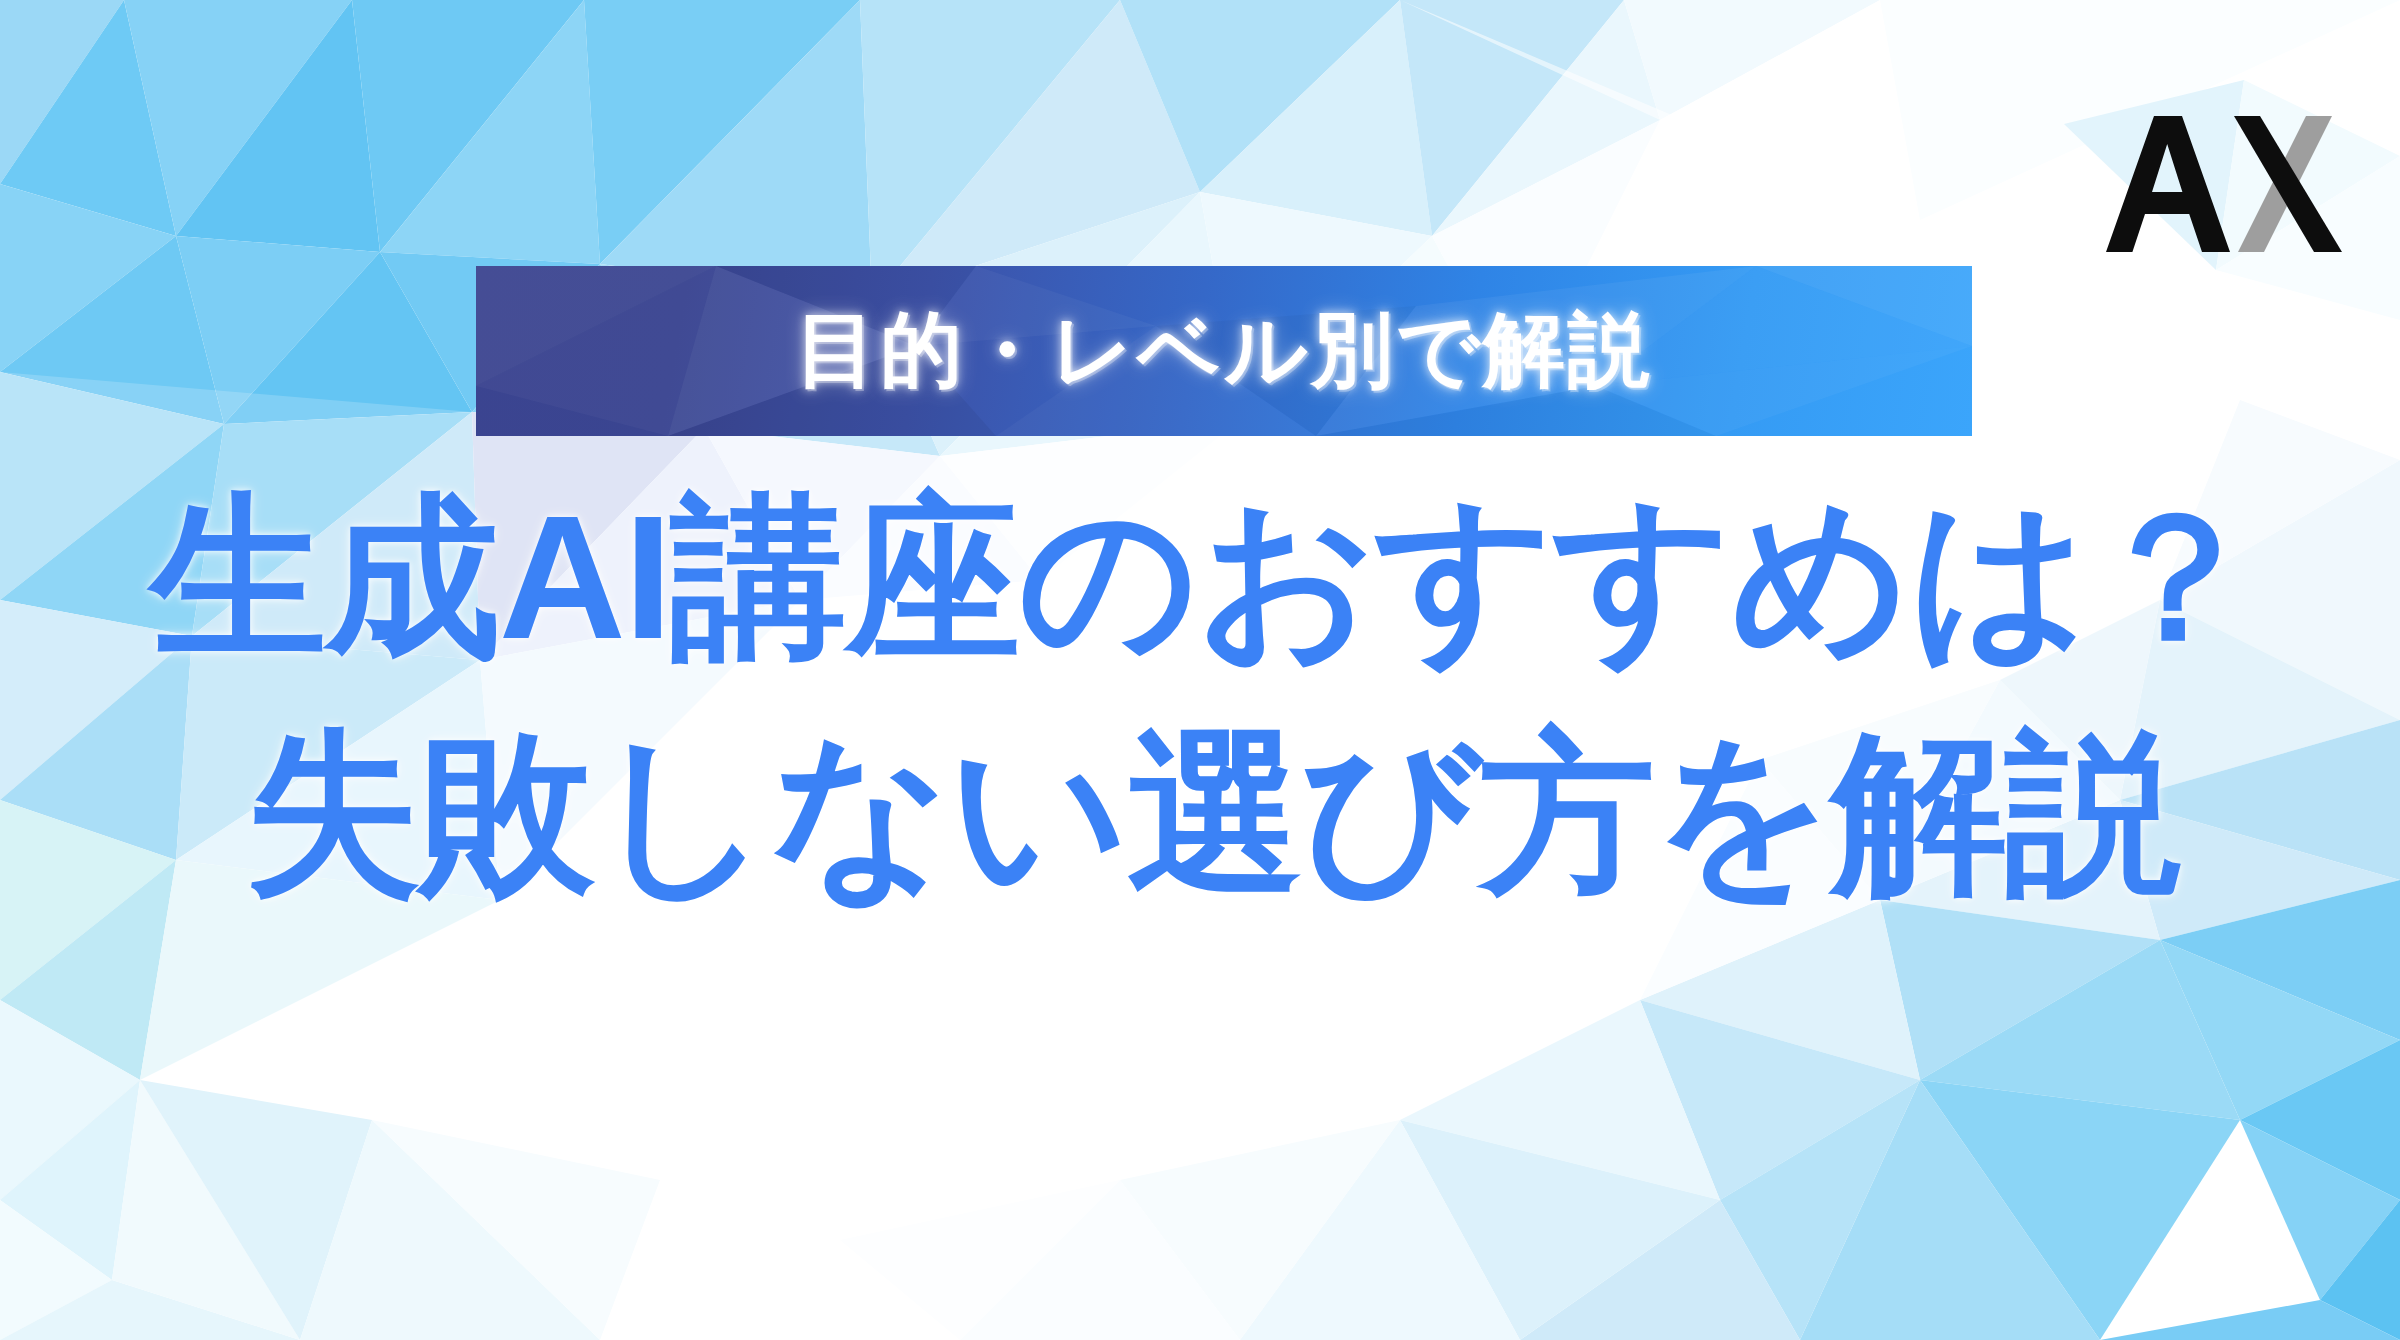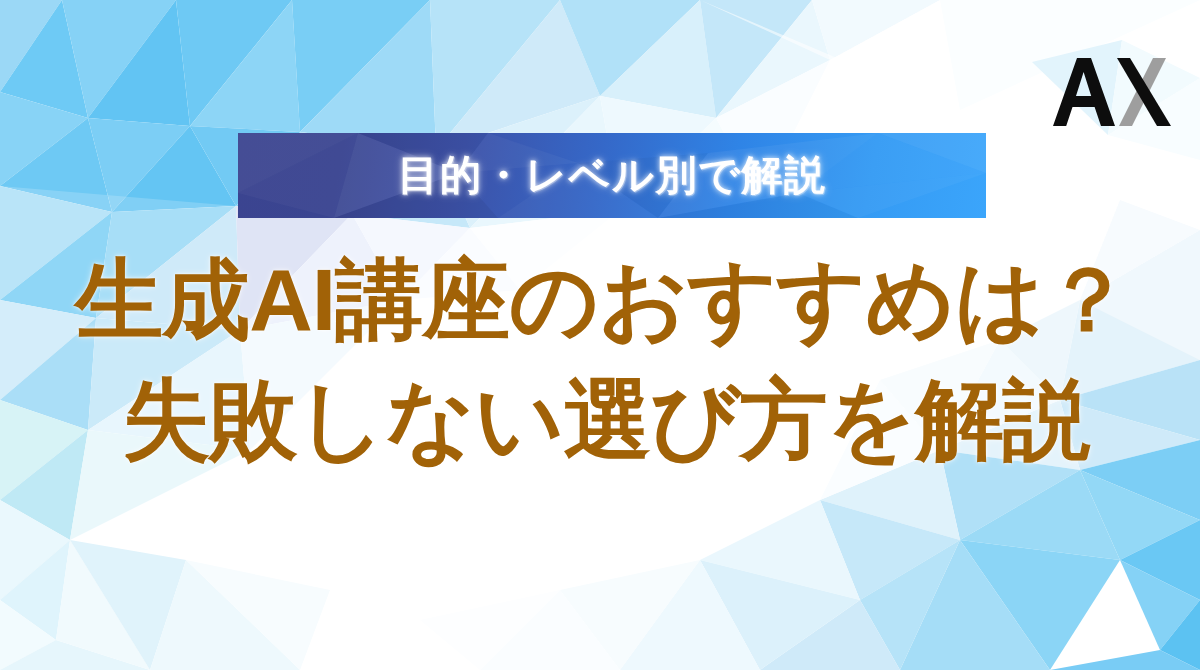--- a/index.html
+++ b/index.html
@@ -78,38 +78,38 @@
     text-shadow:
        0 0 5px rgba(255,255,255,0.75),
        0 0 10px rgba(255,255,255,0.45),
        1px 1px 0 rgba(255,255,255,0.30);
   }
 
   
   #headline {
     position: absolute;
     left: 0;
-    top: 254px;
+    top: 243px;
     width: 1200px;
     text-align: center;
-    color: #a16207;
+    color: #3b82f6;
     font-weight: bold;
     line-height: 1.04;
     white-space: nowrap;
   }
   .headline-line {
     display: block;
     font-size: 88px;
     letter-spacing: -1px;
     text-shadow:
        0 0 3px rgba(255,255,255,0.85),
        0 0 7px rgba(255,255,255,0.55);
   }
   #headline-line-1 { padding-left: 6px; }
-  #headline-line-2 { padding-left: 12px; margin-top: 28px; }
+  #headline-line-2 { padding-left: 12px; margin-top: 28px; font-family: Liberation Serif, serif; }
 </style>
 </head>
 <body>
 
 <div id="thumbnail">
 
   <svg id="bg-poly" viewBox="0 0 1200 670" preserveAspectRatio="none" aria-hidden="true">
     <rect x="0" y="0" width="1200" height="670" fill="#ffffff"></rect>
 
     <polygon points="0,0 62,0 0,92" fill="#9bd8f6"></polygon>

